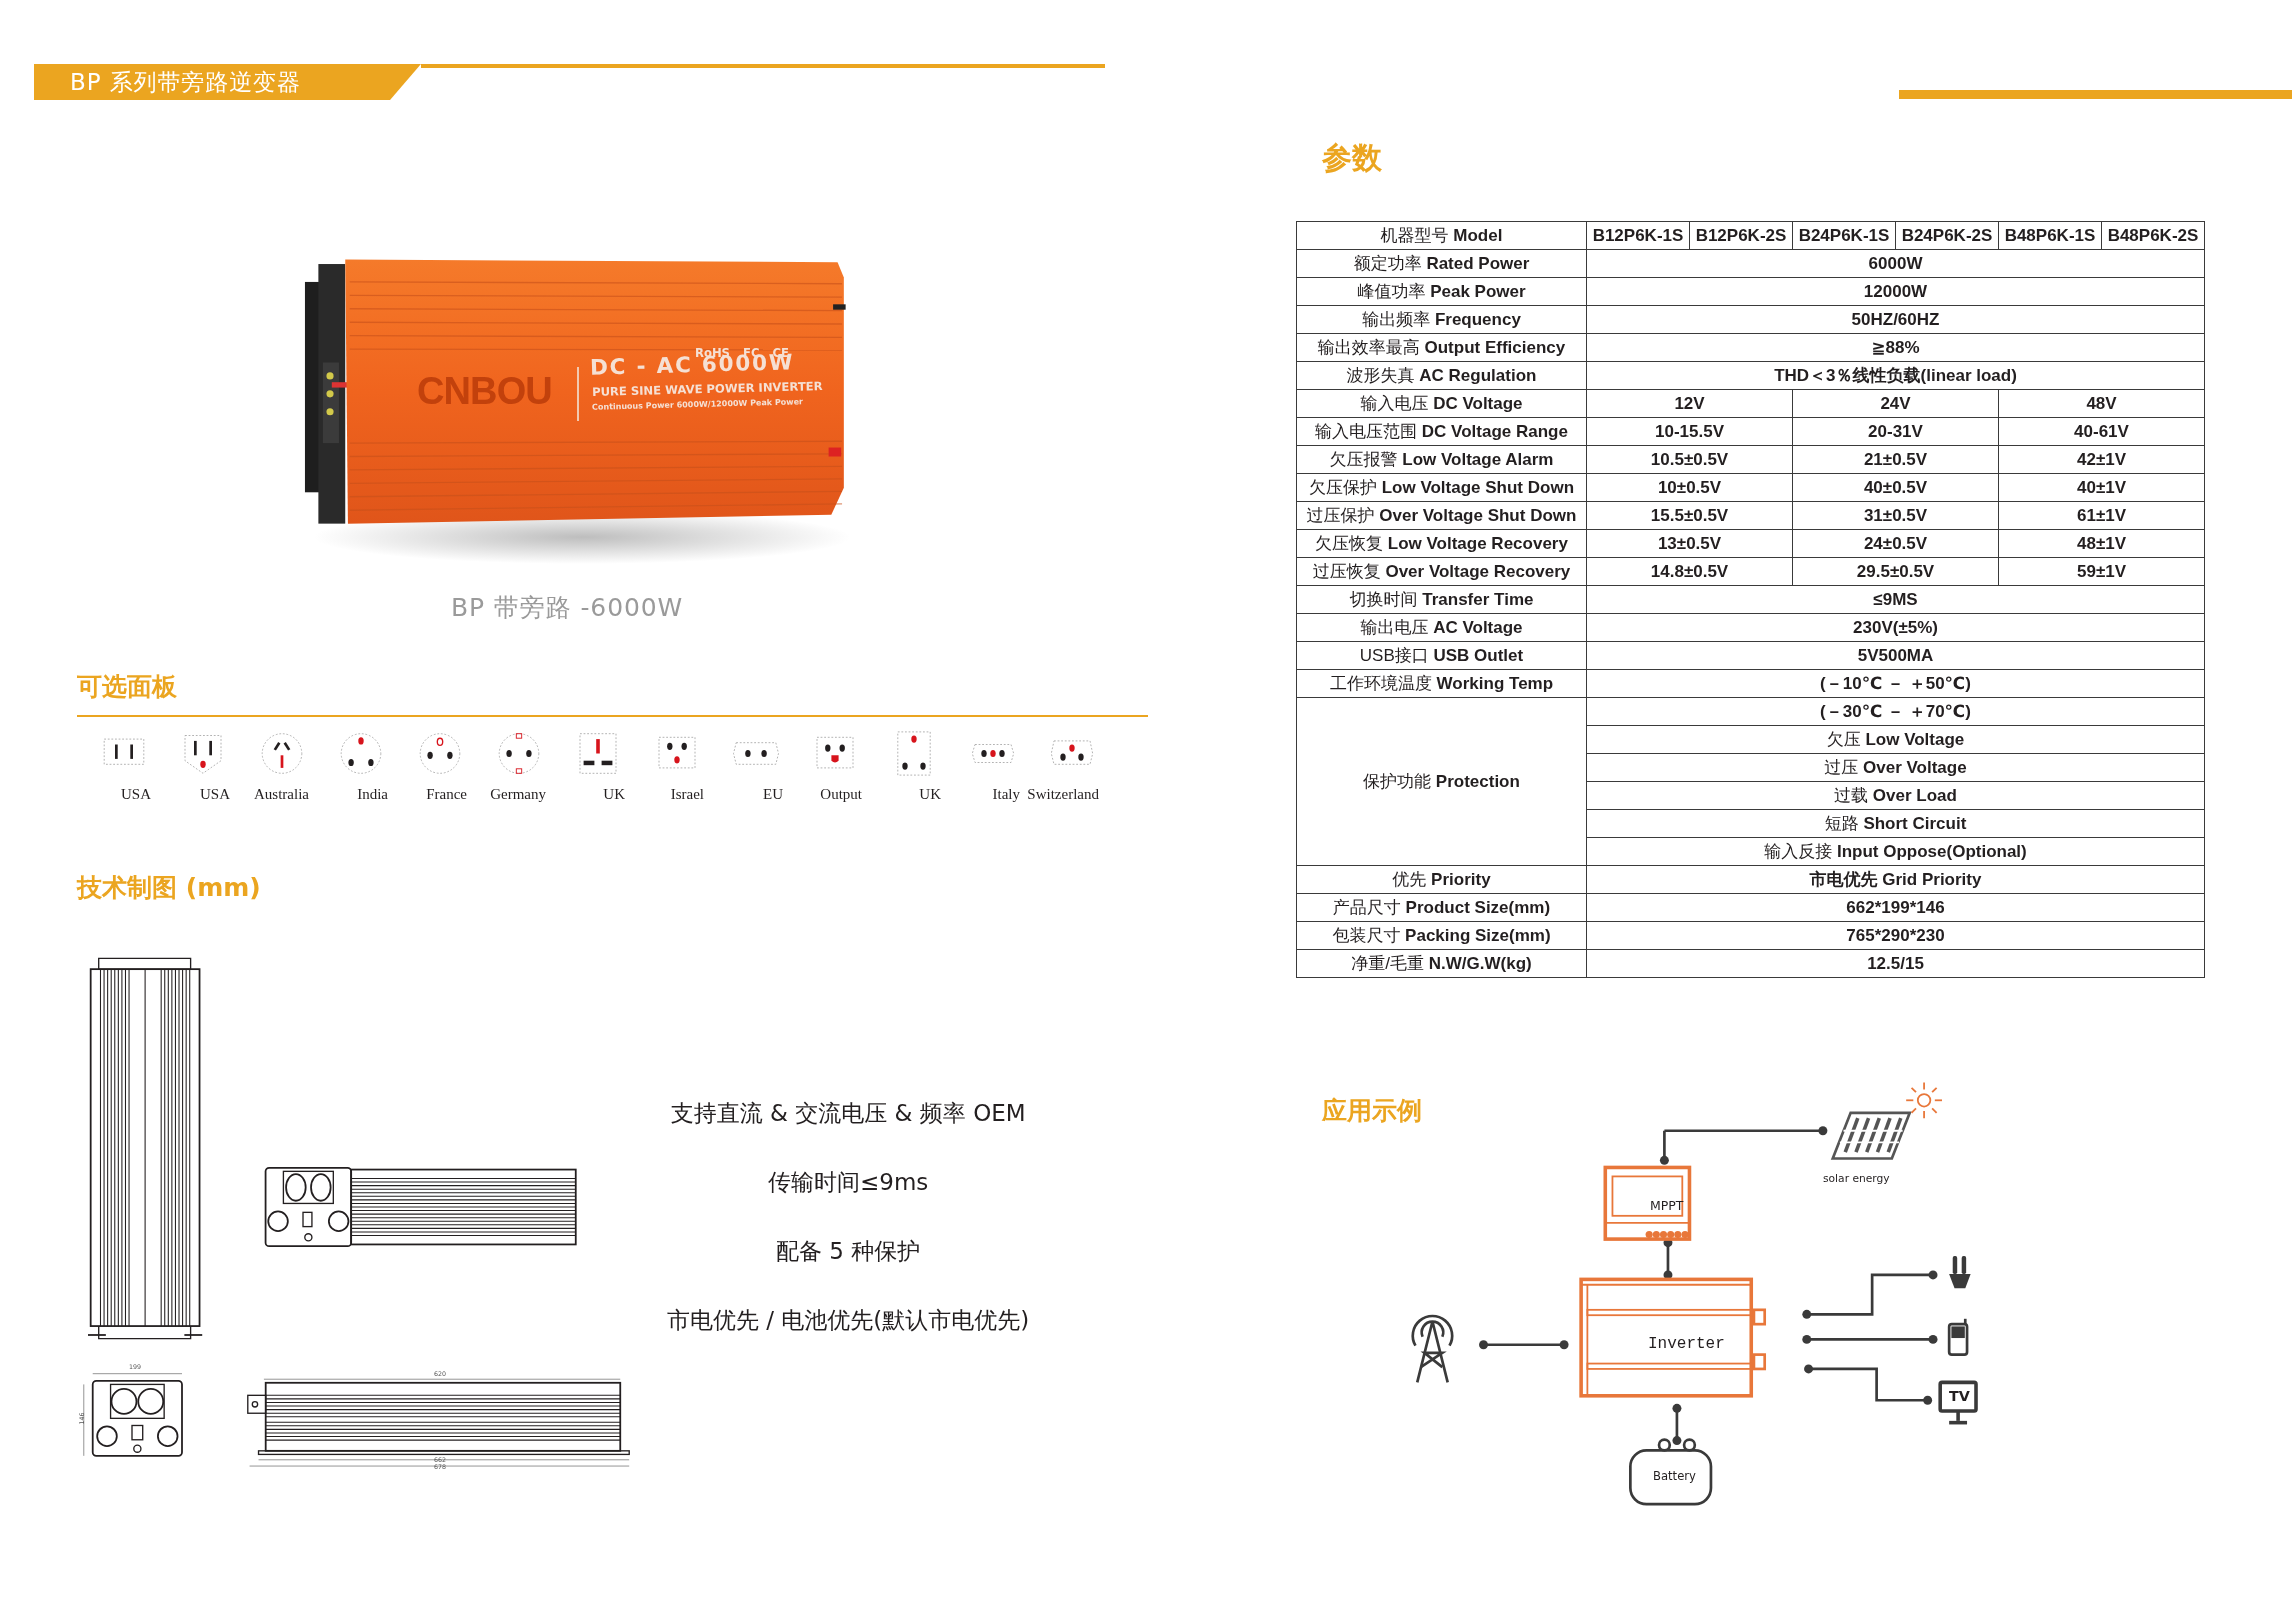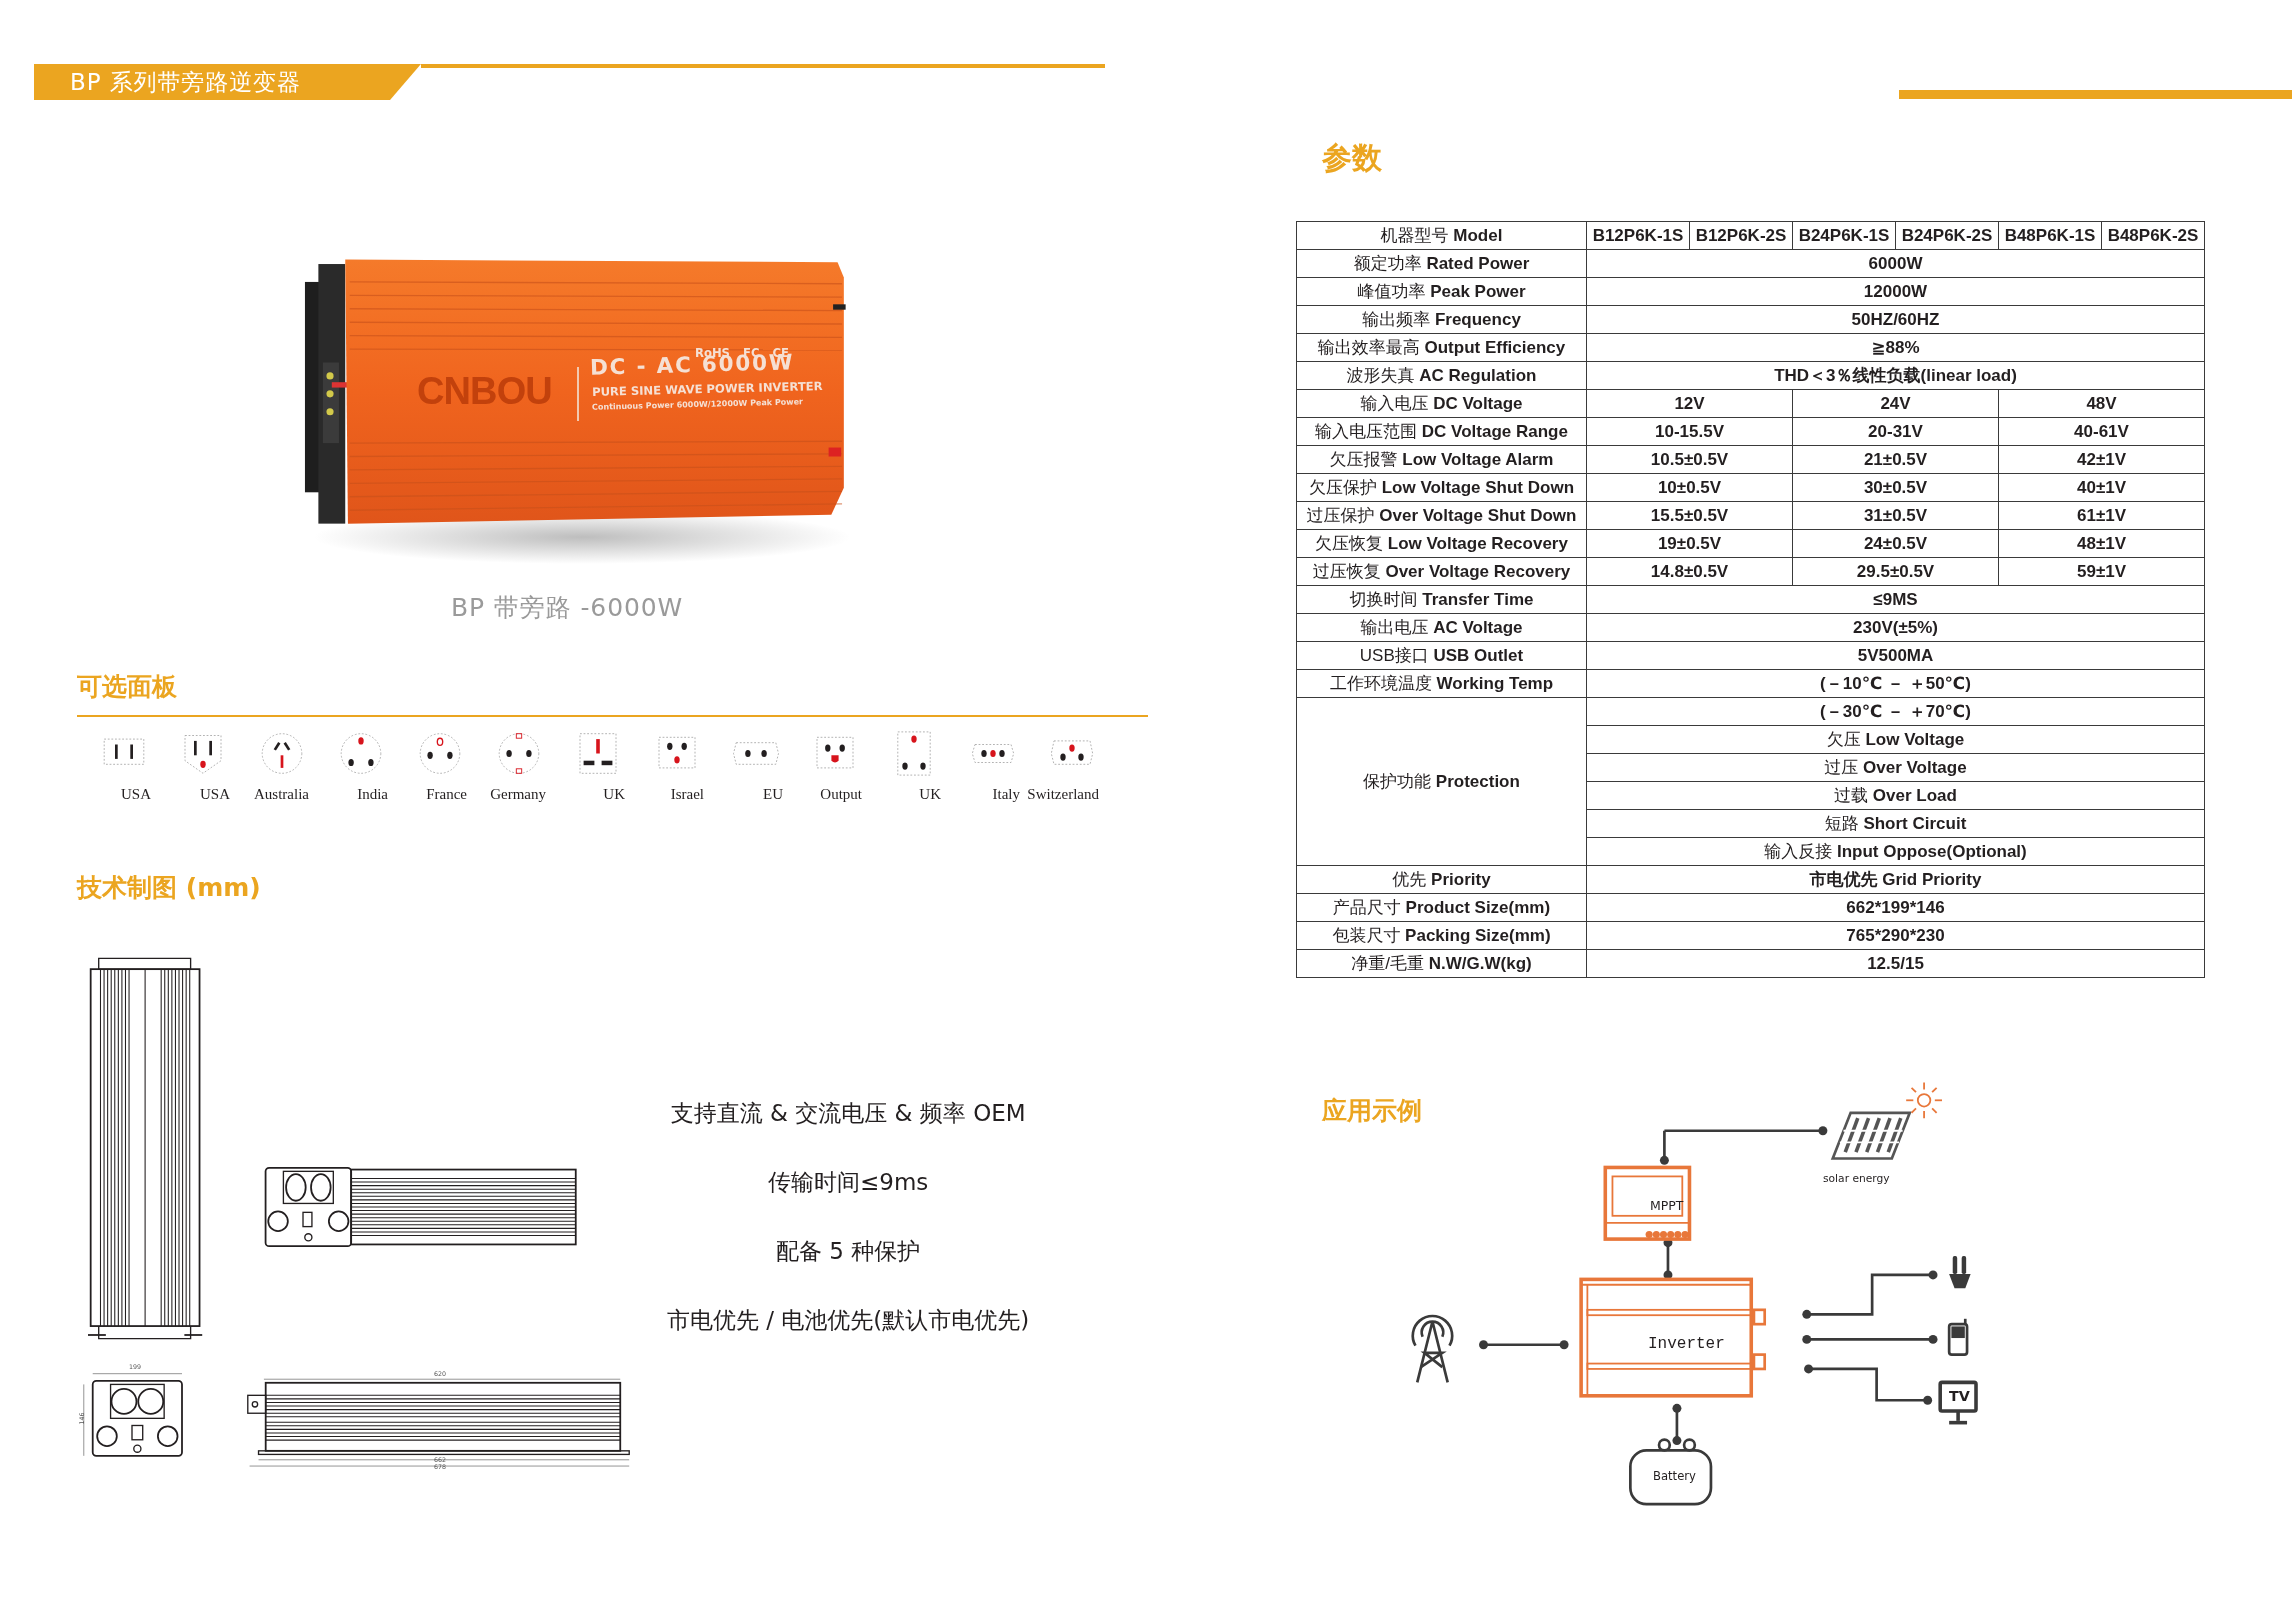--- a/index.html
+++ b/index.html
@@ -407,32 +407,32 @@
       </tr>
     <tr>
         <td class="lbl"><span>欠压报警</span> <b>Low Voltage Alarm</b></td>
         <td colspan="2">10.5±0.5V</td>
         <td colspan="2">21±0.5V</td>
         <td colspan="2">42±1V</td>
       </tr>
     <tr>
         <td class="lbl"><span>欠压保护</span> <b>Low Voltage Shut Down</b></td>
         <td colspan="2">10±0.5V</td>
-        <td colspan="2">30±0.5V</td>
+        <td colspan="2">40±0.5V</td>
         <td colspan="2">40±1V</td>
       </tr>
     <tr>
         <td class="lbl"><span>过压保护</span> <b>Over Voltage Shut Down</b></td>
         <td colspan="2">15.5±0.5V</td>
         <td colspan="2">31±0.5V</td>
         <td colspan="2">61±1V</td>
       </tr>
     <tr>
         <td class="lbl"><span>欠压恢复</span> <b>Low Voltage Recovery</b></td>
-        <td colspan="2">19±0.5V</td>
+        <td colspan="2">13±0.5V</td>
         <td colspan="2">24±0.5V</td>
         <td colspan="2">48±1V</td>
       </tr>
     <tr>
         <td class="lbl"><span>过压恢复</span> <b>Over Voltage Recovery</b></td>
         <td colspan="2">14.8±0.5V</td>
         <td colspan="2">29.5±0.5V</td>
         <td colspan="2">59±1V</td>
       </tr>
 

